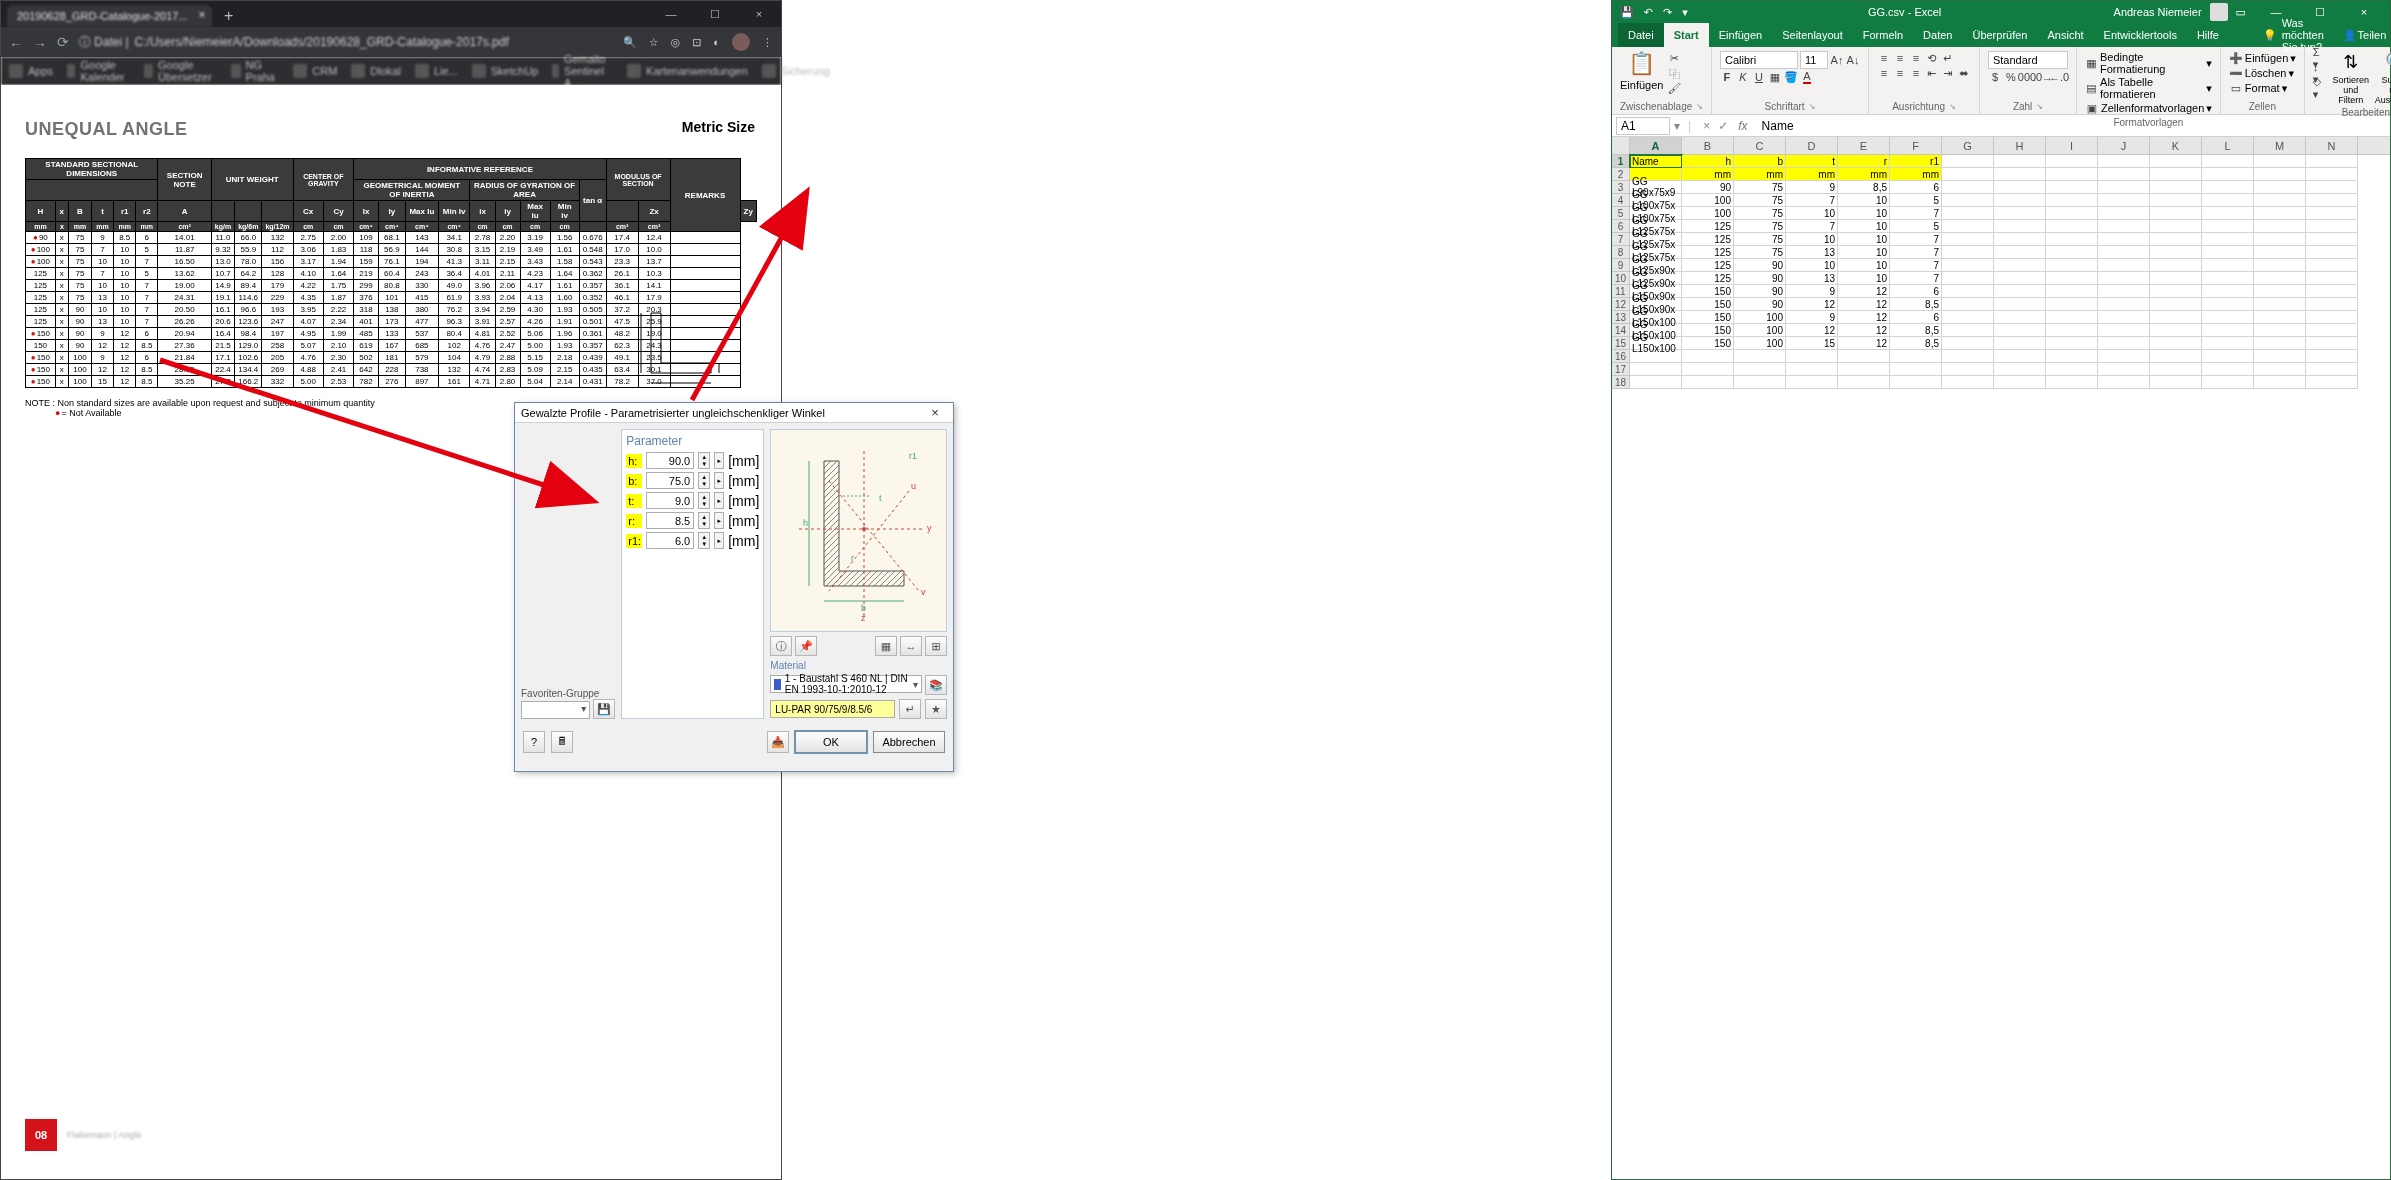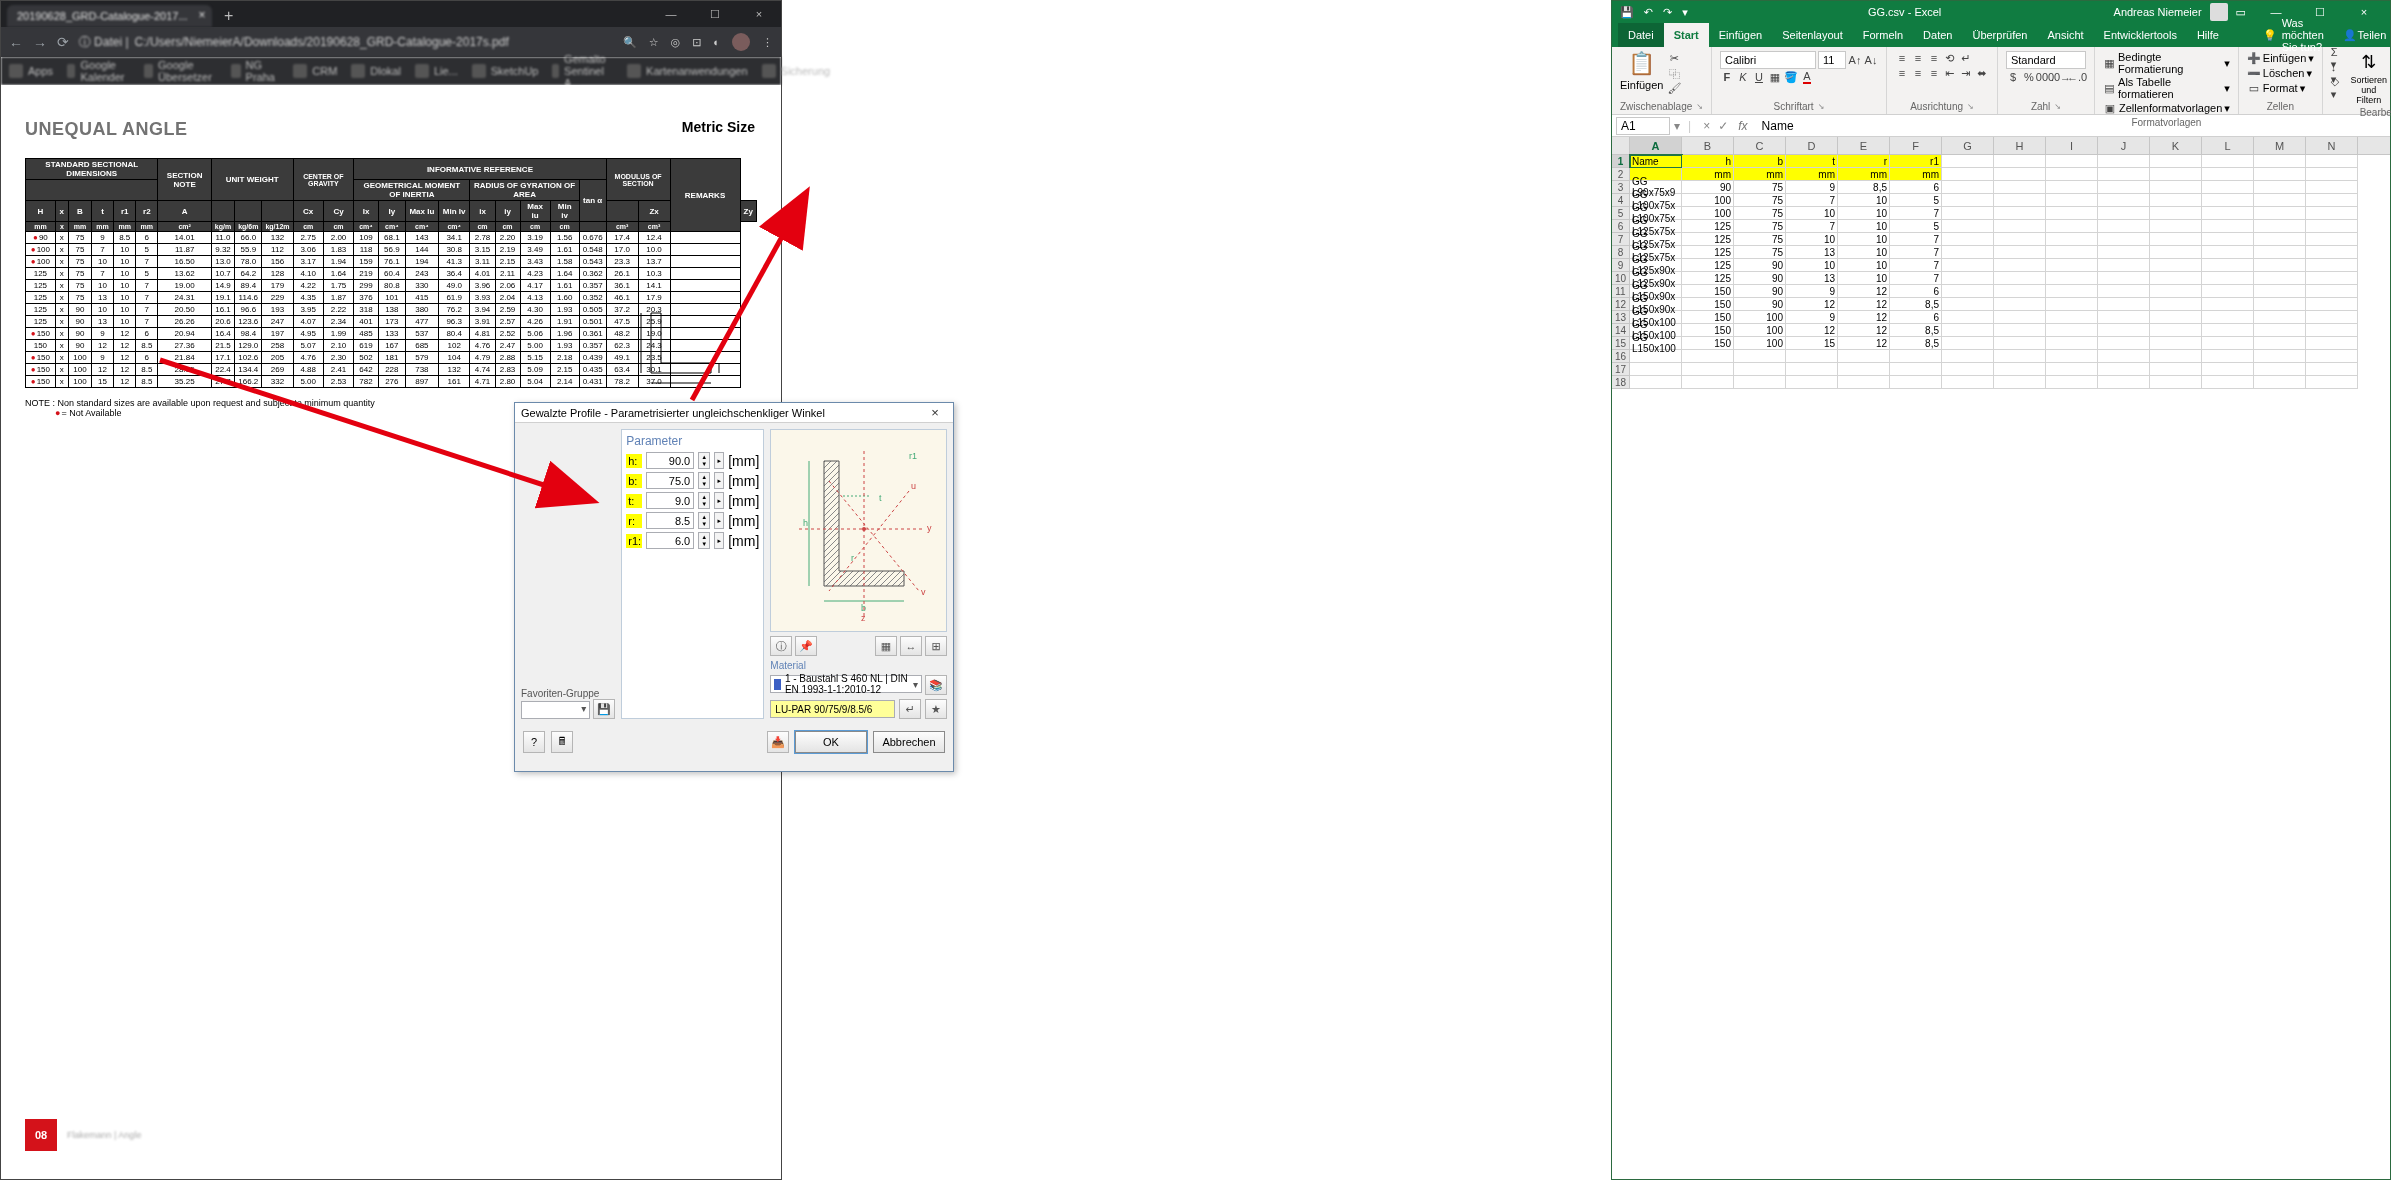--- a/index.html
+++ b/index.html
@@ -683,21 +683,21 @@
         </div>
       </div>
       <div class="rgrp-lbl">
           <span>Zwischenablage</span>
           <span class="dl">↘</span>
         </div>
     </div>
     <div class="rgrp">
       <div class="rgrp-body stk">
         <div class="row">
-          <div class="combo" style="width:96px">Calibri</div>
+          <div class="combo" style="width:78px">Calibri</div>
           <div class="combo" style="width:28px">11</div>
           <span class="small-ico">A↑</span>
           <span class="small-ico">A↓</span>
         </div>
         <div class="row">
           <span class="small-ico">
               <b>F</b>
             </span>
           <span class="small-ico">
               <i>K</i>
@@ -1250,21 +1250,21 @@
         <div class="tool-row">
           <div class="tbtn">▦</div>
           <div class="tbtn">↔</div>
           <div class="tbtn">⊞</div>
         </div>
       </div>
       <div class="mat-lbl">Material</div>
       <div style="display:flex;gap:3px">
         <div class="mat-sel" style="flex:1">
           <span class="mat-sq"></span>
-          <span>1 - Baustahl S 460 NL | DIN EN 1993-1-1:2010-12</span>
+          <span>1 - Baustahl S 460 NL | DIN EN 1993-10-1:2010-12</span>
         </div>
         <div class="tbtn">📚</div>
       </div>
       <div class="code-row">
         <div class="code-in">LU-PAR 90/75/9/8.5/6</div>
         <div class="tbtn">↵</div>
         <div class="tbtn">★</div>
       </div>
     </div>
   </div>

